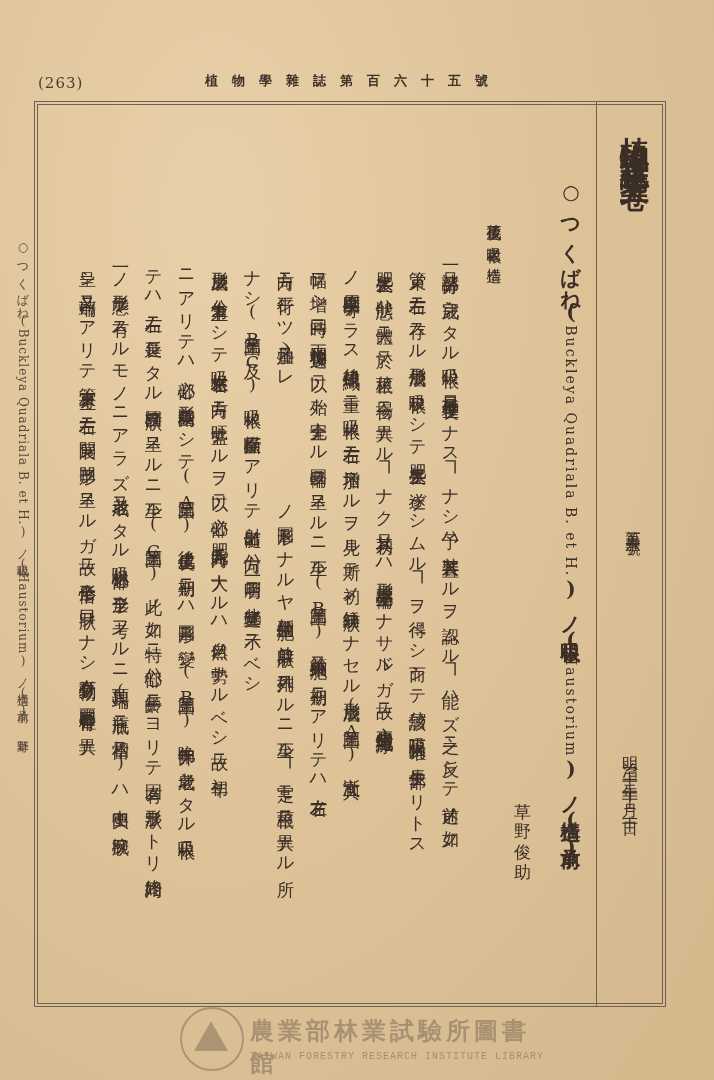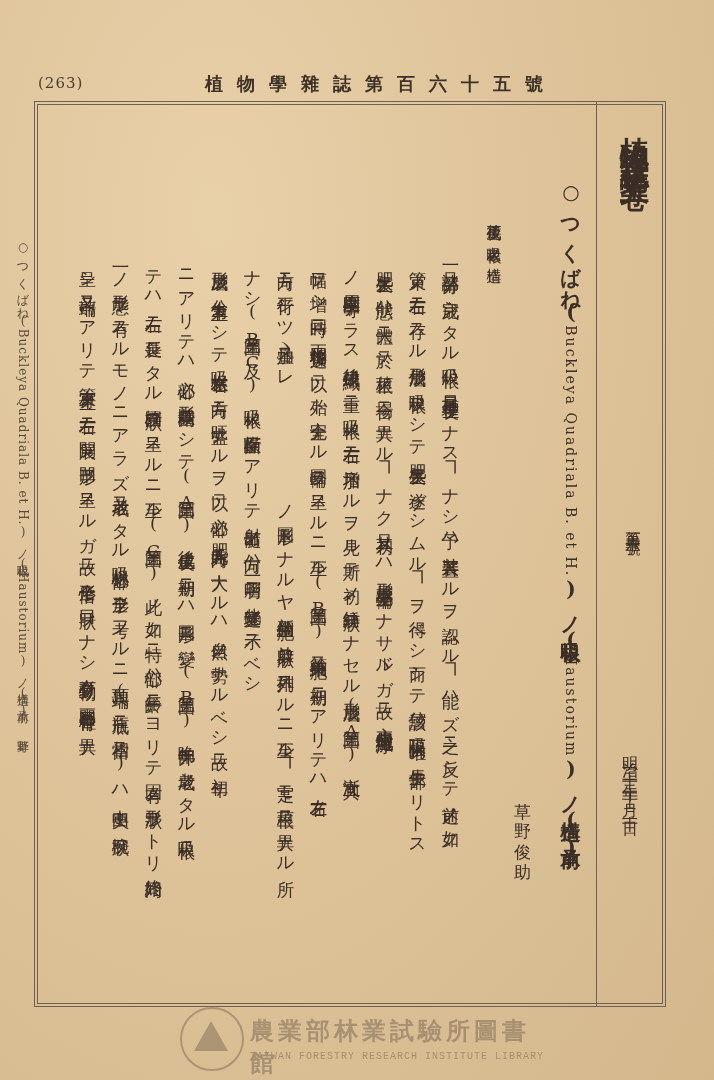--- a/index.html
+++ b/index.html
@@ -7,21 +7,21 @@
     width:714px; height:1080px; position:relative; overflow:hidden;
     background:#e3c9a0;
     background-image: radial-gradient(ellipse at 30% 20%, #e8d0a8 0%, #dcc096 60%, #d4b88c 100%);
     font-family: "DejaVu Serif", serif;
     color:#4a3c30;
   }
   .running-head {
     position:absolute; top:72px; left:0; width:714px; height:30px;
   }
   .page-num { position:absolute; left:38px; top:2px; font-size:15px; letter-spacing:1px; }
-  .journal-head { position:absolute; left:205px; top:0px; font-size:18px; letter-spacing:14px; font-weight:bold; color:#3e3228; }
+  .journal-head { position:absolute; left:205px; top:0px; font-size:13px; letter-spacing:14px; font-weight:bold; color:#3e3228; }
   .frame {
     position:absolute; left:34px; top:101px; width:632px; height:906px;
     border:4px double #6e6055; box-sizing:border-box;
   }
   .vcol {
     position:absolute; writing-mode:vertical-rl; text-orientation:upright;
     white-space:nowrap;
   }
   .title-col {
     position:absolute; left:596px; top:101px; width:66px; height:906px;

